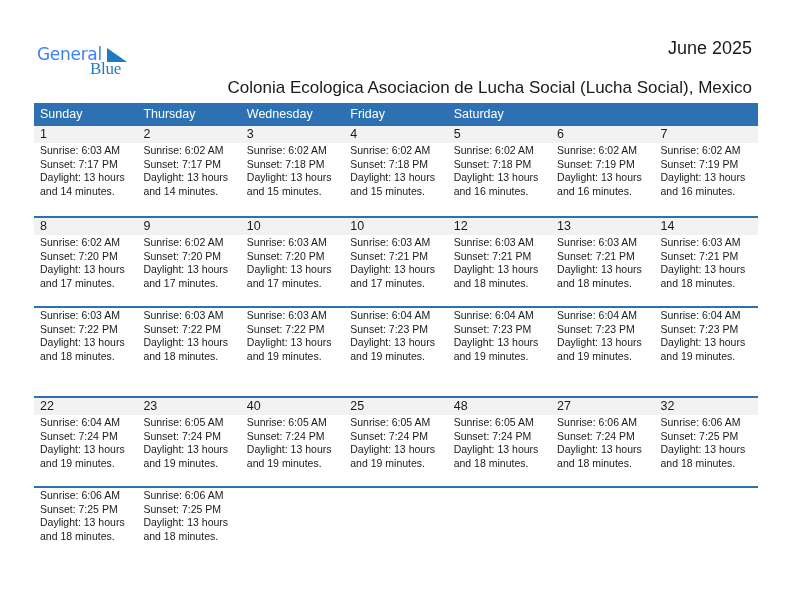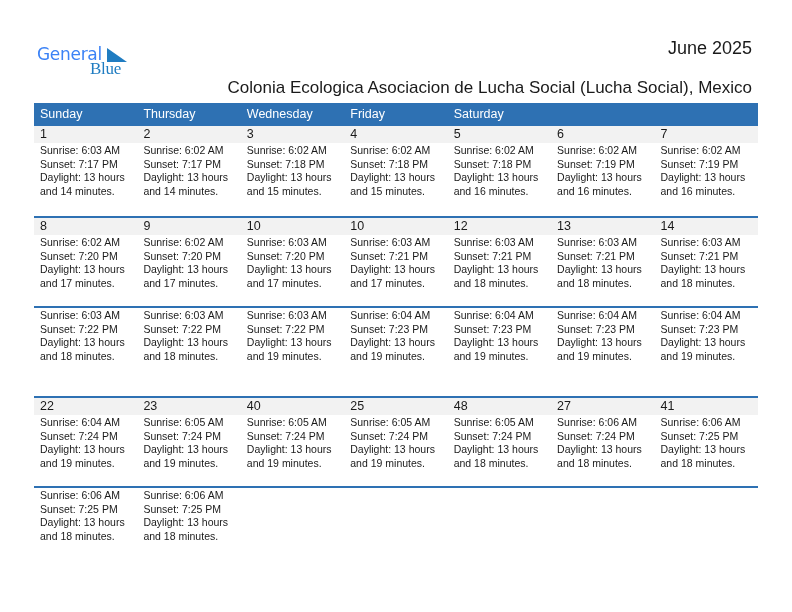--- a/index.html
+++ b/index.html
@@ -201,21 +201,21 @@
         </div>
       </div>
       <div class="week">
         <div class="nums">
           <div>22</div>
           <div>23</div>
           <div>40</div>
           <div>25</div>
           <div>48</div>
           <div>27</div>
-          <div>41</div>
+          <div>32</div>
         </div>
         <div class="cells">
           <div class="cell">
             <div>Sunrise: 6:04 AM</div>
             <div>Sunset: 7:24 PM</div>
             <div>Daylight: 13 hours</div>
             <div>and 19 minutes.</div>
           </div>
           <div class="cell">
             <div>Sunrise: 6:05 AM</div>

